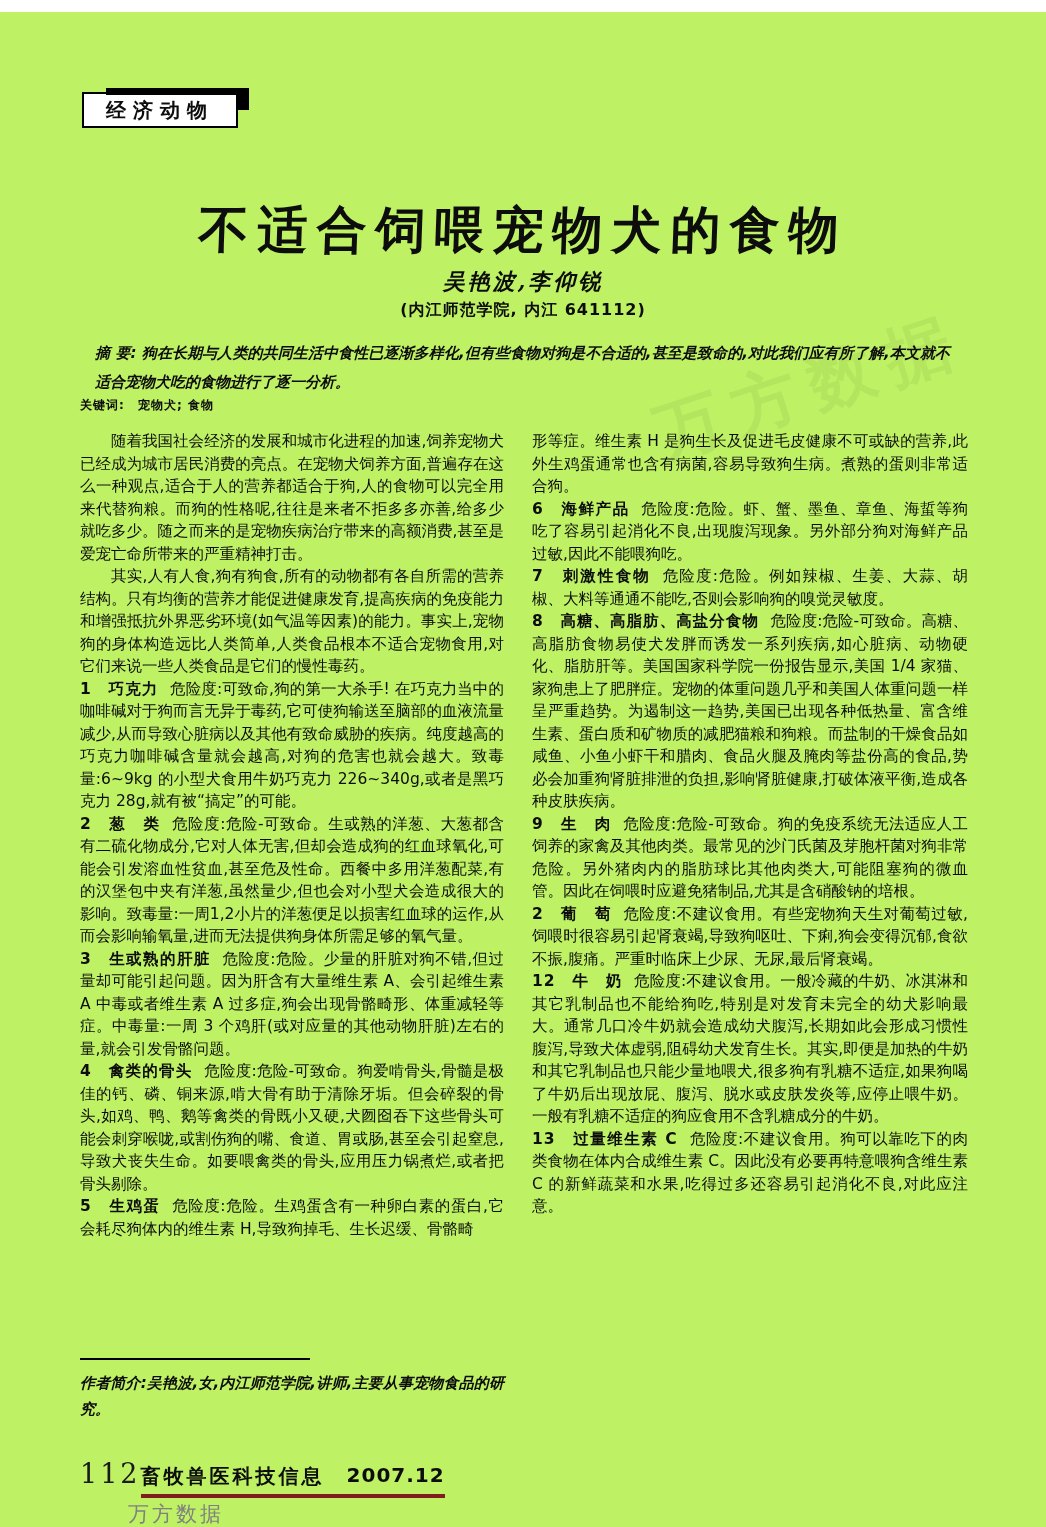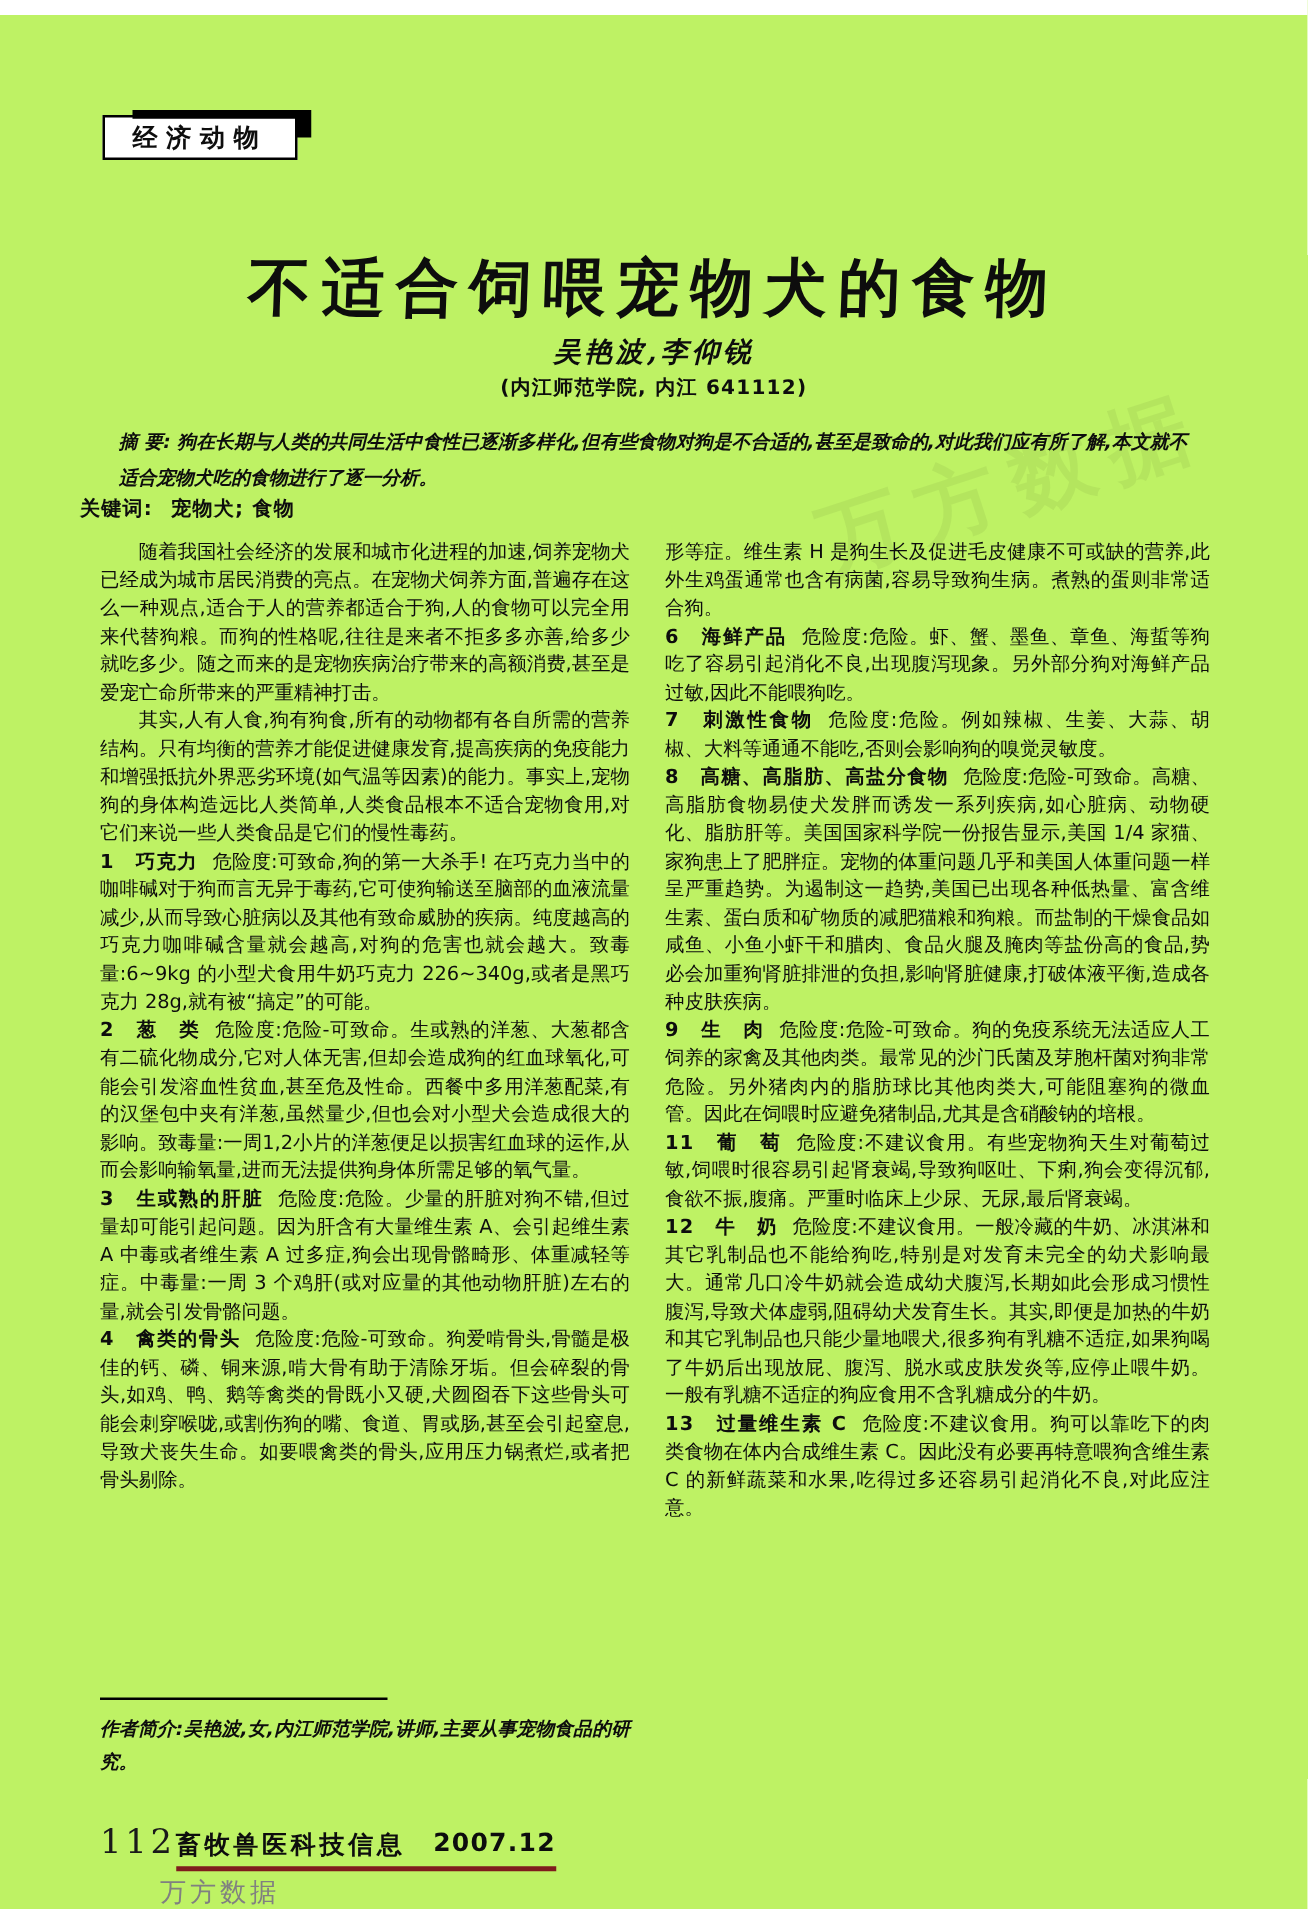--- a/index.html
+++ b/index.html
@@ -65,22 +65,22 @@
 
   
   .abstract {
     position: absolute;
     left: 95px; width: 855px; top: 327px;
     font-size: 15px; font-weight: bold; font-style: italic;
     line-height: 29px; text-align: justify;
   }
   .keywords {
     position: absolute;
-    left: 64px; width: 855px; top: 385px;
-    font-size: 16px; font-weight: bold; letter-spacing: 1px;
+    left: 80px; width: 855px; top: 385px;
+    font-size: 12px; font-weight: bold; letter-spacing: 1px;
   }
   .kw-label { margin-right: 8px; }
 
   
   .col {
     position: absolute;
     top: 418px;
     text-align: justify;
     font-size: 15.5px;
     line-height: 22.5px;
@@ -162,29 +162,30 @@
     <span>宠物犬; 食物</span>
   </div>
 
   <div class="col col-left">
     <p class="para indent">随着我国社会经济的发展和城市化进程的加速,饲养宠物犬已经成为城市居民消费的亮点。在宠物犬饲养方面,普遍存在这么一种观点,适合于人的营养都适合于狗,人的食物可以完全用来代替狗粮。而狗的性格呢,往往是来者不拒多多亦善,给多少就吃多少。随之而来的是宠物疾病治疗带来的高额消费,甚至是爱宠亡命所带来的严重精神打击。</p>
     <p class="para indent">其实,人有人食,狗有狗食,所有的动物都有各自所需的营养结构。只有均衡的营养才能促进健康发育,提高疾病的免疫能力和增强抵抗外界恶劣环境(如气温等因素)的能力。事实上,宠物狗的身体构造远比人类简单,人类食品根本不适合宠物食用,对它们来说一些人类食品是它们的慢性毒药。</p>
     <p class="para"><b class="sec-head">1　巧克力</b><span>危险度:可致命,狗的第一大杀手! 在巧克力当中的咖啡碱对于狗而言无异于毒药,它可使狗输送至脑部的血液流量减少,从而导致心脏病以及其他有致命威胁的疾病。纯度越高的巧克力咖啡碱含量就会越高,对狗的危害也就会越大。致毒量:6~9kg 的小型犬食用牛奶巧克力 226~340g,或者是黑巧克力 28g,就有被“搞定”的可能。</span></p>
     <p class="para"><b class="sec-head">2　葱　类</b><span>危险度:危险-可致命。生或熟的洋葱、大葱都含有二硫化物成分,它对人体无害,但却会造成狗的红血球氧化,可能会引发溶血性贫血,甚至危及性命。西餐中多用洋葱配菜,有的汉堡包中夹有洋葱,虽然量少,但也会对小型犬会造成很大的影响。致毒量:一周1,2小片的洋葱便足以损害红血球的运作,从而会影响输氧量,进而无法提供狗身体所需足够的氧气量。</span></p>
     <p class="para"><b class="sec-head">3　生或熟的肝脏</b><span>危险度:危险。少量的肝脏对狗不错,但过量却可能引起问题。因为肝含有大量维生素 A、会引起维生素 A 中毒或者维生素 A 过多症,狗会出现骨骼畸形、体重减轻等症。中毒量:一周 3 个鸡肝(或对应量的其他动物肝脏)左右的量,就会引发骨骼问题。</span></p>
     <p class="para"><b class="sec-head">4　禽类的骨头</b><span>危险度:危险-可致命。狗爱啃骨头,骨髓是极佳的钙、磷、铜来源,啃大骨有助于清除牙垢。但会碎裂的骨头,如鸡、鸭、鹅等禽类的骨既小又硬,犬囫囵吞下这些骨头可能会刺穿喉咙,或割伤狗的嘴、食道、胃或肠,甚至会引起窒息,导致犬丧失生命。如要喂禽类的骨头,应用压力锅煮烂,或者把骨头剔除。</span></p>
+    <p class="para"><b class="sec-head">5　生鸡蛋</b><span>危险度:危险。生鸡蛋含有一种卵白素的蛋白,它会耗尽狗体内的维生素 H,导致狗掉毛、生长迟缓、骨骼畸</span></p>
   </div>
 
   <div class="col col-right">
     <p class="para">形等症。维生素 H 是狗生长及促进毛皮健康不可或缺的营养,此外生鸡蛋通常也含有病菌,容易导致狗生病。煮熟的蛋则非常适合狗。</p>
     <p class="para"><b class="sec-head">6　海鲜产品</b><span>危险度:危险。虾、蟹、墨鱼、章鱼、海蜇等狗吃了容易引起消化不良,出现腹泻现象。另外部分狗对海鲜产品过敏,因此不能喂狗吃。</span></p>
     <p class="para"><b class="sec-head">7　刺激性食物</b><span>危险度:危险。例如辣椒、生姜、大蒜、胡椒、大料等通通不能吃,否则会影响狗的嗅觉灵敏度。</span></p>
     <p class="para"><b class="sec-head">8　高糖、高脂肪、高盐分食物</b><span>危险度:危险-可致命。高糖、高脂肪食物易使犬发胖而诱发一系列疾病,如心脏病、动物硬化、脂肪肝等。美国国家科学院一份报告显示,美国 1/4 家猫、家狗患上了肥胖症。宠物的体重问题几乎和美国人体重问题一样呈严重趋势。为遏制这一趋势,美国已出现各种低热量、富含维生素、蛋白质和矿物质的减肥猫粮和狗粮。而盐制的干燥食品如咸鱼、小鱼小虾干和腊肉、食品火腿及腌肉等盐份高的食品,势必会加重狗肾脏排泄的负担,影响肾脏健康,打破体液平衡,造成各种皮肤疾病。</span></p>
     <p class="para"><b class="sec-head">9　生　肉</b><span>危险度:危险-可致命。狗的免疫系统无法适应人工饲养的家禽及其他肉类。最常见的沙门氏菌及芽胞杆菌对狗非常危险。另外猪肉内的脂肪球比其他肉类大,可能阻塞狗的微血管。因此在饲喂时应避免猪制品,尤其是含硝酸钠的培根。</span></p>
-    <p class="para"><b class="sec-head">11　葡　萄</b><span>危险度:不建议食用。有些宠物狗天生对葡萄过敏,饲喂时很容易引起肾衰竭,导致狗呕吐、下痢,狗会变得沉郁,食欲不振,腹痛。严重时临床上少尿、无尿,最后肾衰竭。</span></p>
+    <p class="para"><b class="sec-head">2　葡　萄</b><span>危险度:不建议食用。有些宠物狗天生对葡萄过敏,饲喂时很容易引起肾衰竭,导致狗呕吐、下痢,狗会变得沉郁,食欲不振,腹痛。严重时临床上少尿、无尿,最后肾衰竭。</span></p>
     <p class="para"><b class="sec-head">12　牛　奶</b><span>危险度:不建议食用。一般冷藏的牛奶、冰淇淋和其它乳制品也不能给狗吃,特别是对发育未完全的幼犬影响最大。通常几口冷牛奶就会造成幼犬腹泻,长期如此会形成习惯性腹泻,导致犬体虚弱,阻碍幼犬发育生长。其实,即便是加热的牛奶和其它乳制品也只能少量地喂犬,很多狗有乳糖不适症,如果狗喝了牛奶后出现放屁、腹泻、脱水或皮肤发炎等,应停止喂牛奶。一般有乳糖不适症的狗应食用不含乳糖成分的牛奶。</span></p>
     <p class="para"><b class="sec-head">13　过量维生素 C</b><span>危险度:不建议食用。狗可以靠吃下的肉类食物在体内合成维生素 C。因此没有必要再特意喂狗含维生素 C 的新鲜蔬菜和水果,吃得过多还容易引起消化不良,对此应注意。</span></p>
   </div>
 
   <div class="footnote-rule"></div>
   <div class="footnote">作者简介:吴艳波,女,内江师范学院,讲师,主要从事宠物食品的研究。</div>
 
   <div class="footer">
     <span class="page-number">112</span>
     <span class="journal-line">

